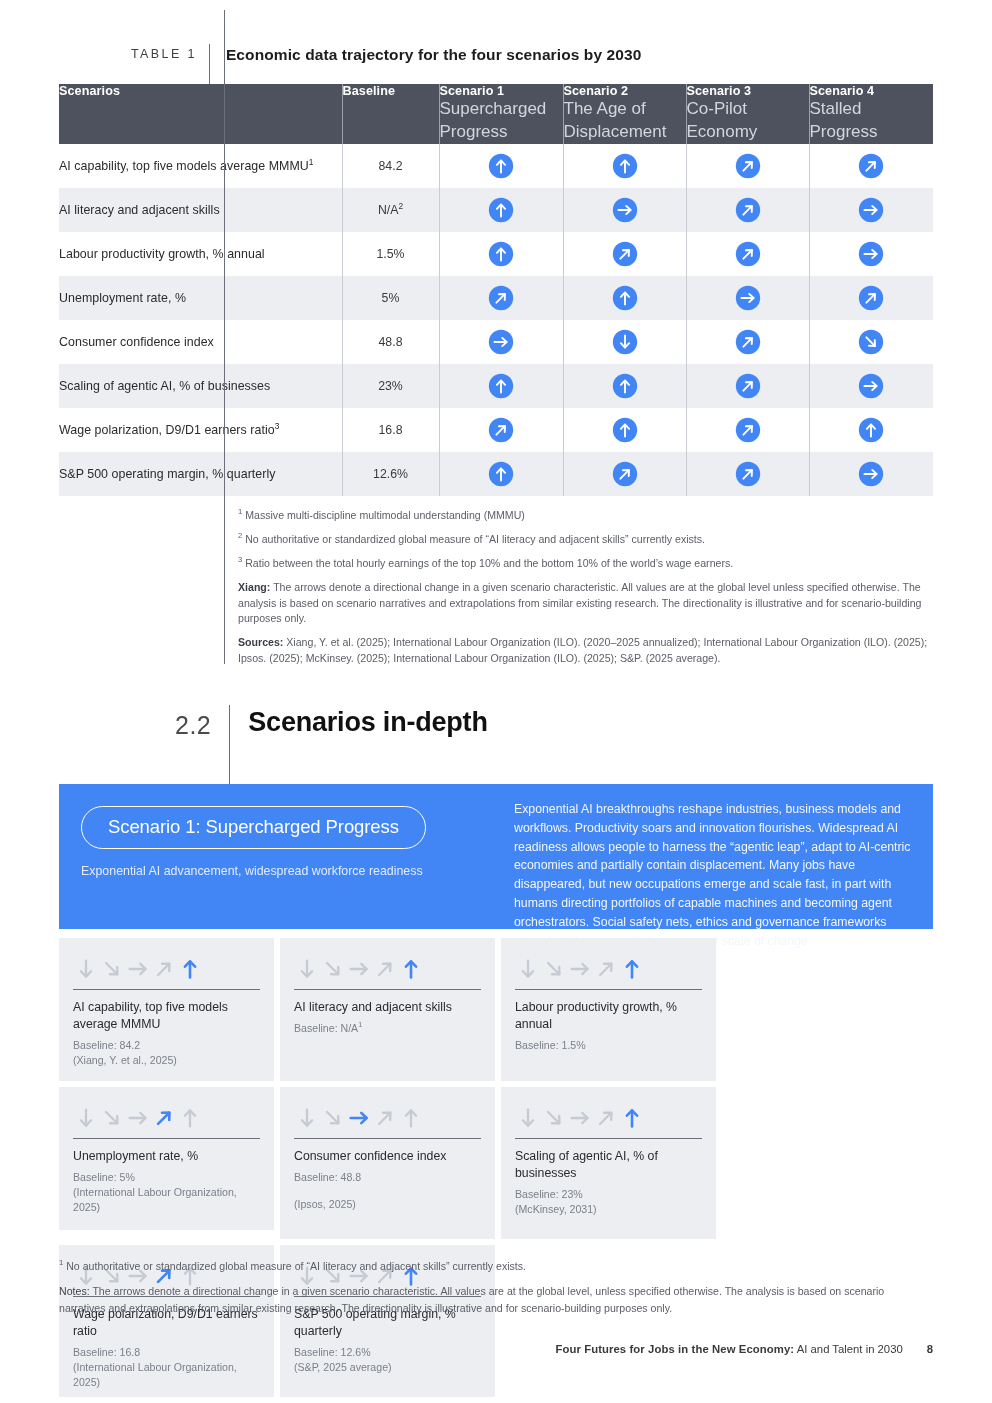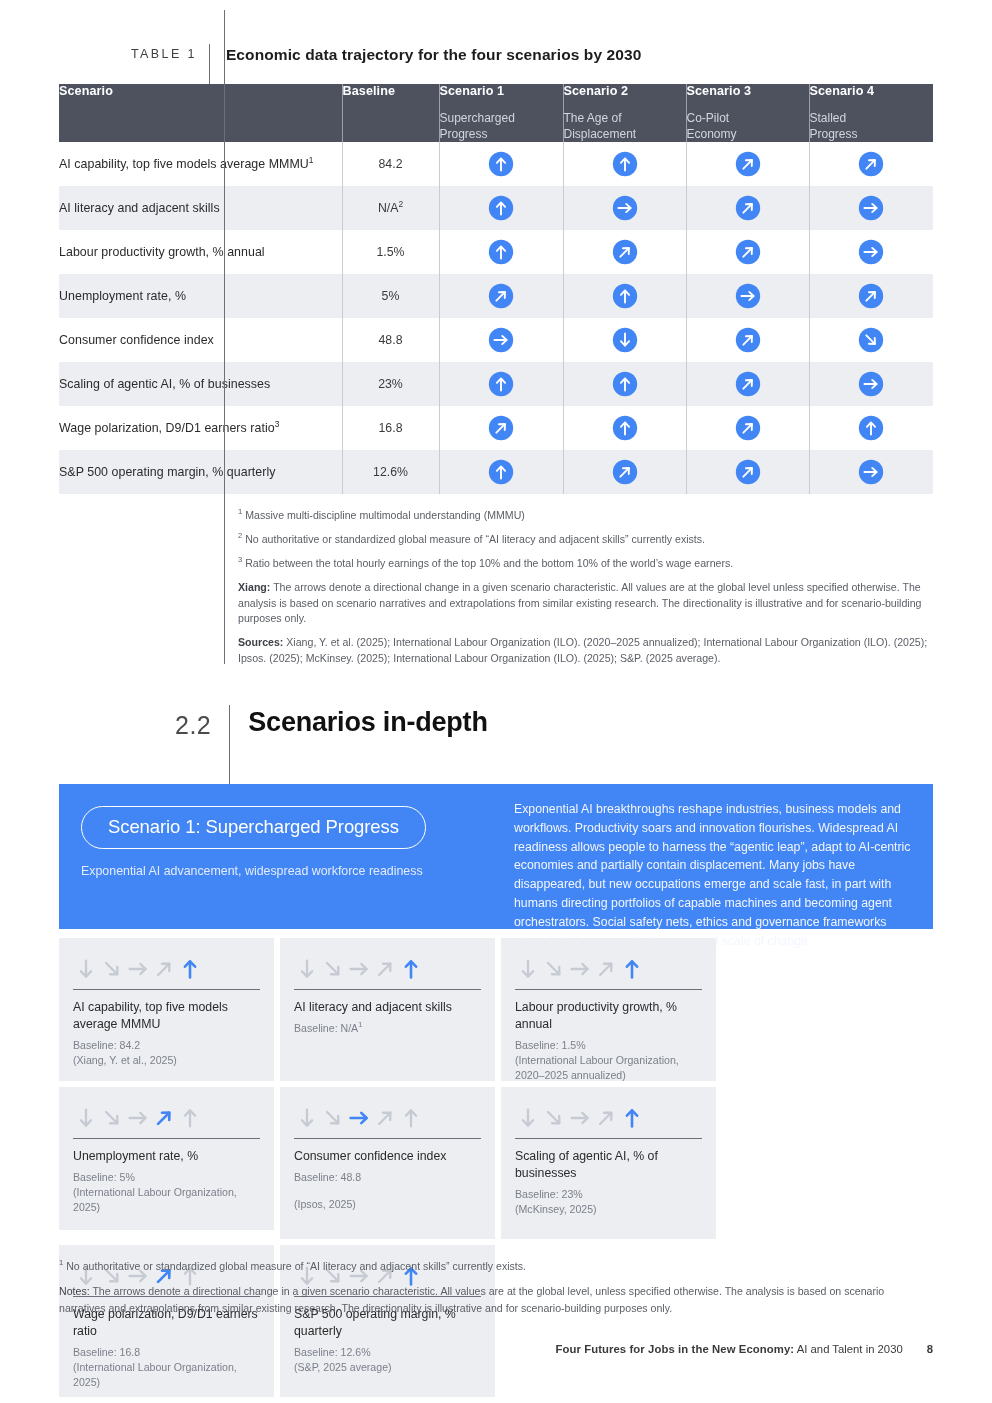--- a/index.html
+++ b/index.html
@@ -28,21 +28,21 @@
   table.maintable { border-collapse:collapse; width:874px; table-layout:fixed; }
   table.maintable th, table.maintable td { padding:0; }
 
   thead th {
     background:#4d525e; color:#ffffff; vertical-align:top;
     padding:14px 12px 16px 12px; text-align:left;
     border-right:1px solid #9aa0ad;
   }
   thead th:last-child { border-right:none; }
   .th-main { font-size:12.6px; font-weight:700; letter-spacing:0.1px; display:block; }
-  .th-sub { font-size:12px; font-weight:400; color:#d3d6dc; display:block; line-height:1.35; margin-top:12px; }
+  .th-sub { font-size:17px; font-weight:400; color:#d3d6dc; display:block; line-height:1.35; margin-top:0; }
 
   tbody td {
     border-right:1px solid #c9ccd3;
     height:44px; font-size:12.4px; color:#2b2b2b;
   }
   tbody td:last-child { border-right:none; }
   tbody tr.alt td { background:#eceef2; }
   tbody tr.plain td { background:#ffffff; }
   td.ind { padding-left:12px; text-align:left; letter-spacing:0.05px; }
   td.base { text-align:center; color:#3a3a3a; font-size:12.3px; }
@@ -117,21 +117,21 @@
       <col style="width:283px">
         <col style="width:97px">
         <col style="width:124px">
       <col style="width:123px">
         <col style="width:123px">
         <col style="width:124px">
     </colgroup>
     <thead>
       <tr id="head-row">
           <th>
-            <span class="th-main">Scenario</span>
+            <span class="th-main">Scenarios</span>
           </th>
           <th>
             <span class="th-main">Baseline</span>
           </th>
           <th>
             <span class="th-main">Scenario 1</span>
             <span class="th-sub">Supercharged<br>Progress</span>
           </th>
           <th>
             <span class="th-main">Scenario 2</span>
@@ -582,21 +582,20 @@
             <g transform="rotate(-90 11 11)" stroke="#4285f4" stroke-width="2.6" fill="none" stroke-linecap="round" stroke-linejoin="round">
               <line x1="2.6" y1="11" x2="18.4" y2="11"></line>
               <polyline points="13.3,5.9 18.6,11 13.3,16.1"></polyline>
             </g>
           </svg>
         </span>
       </div>
       <div class="card-rule"></div>
       <div class="card-title">Labour productivity growth, % annual</div>
       <div class="card-meta">Baseline: 1.5%</div>
-      <div class="card-meta" style="margin-top: 0px;">(International Labour Organization, 2020–2025 annualized)</div>
     </div>
     <div class="card r1">
       <div class="scale">
         <span>
           <svg viewBox="0 0 22 22" width="22" height="22" aria-hidden="true">
             <g transform="rotate(90 11 11)" stroke="#c6cad3" stroke-width="2.3" fill="none" stroke-linecap="round" stroke-linejoin="round">
               <line x1="2.6" y1="11" x2="18.4" y2="11"></line>
               <polyline points="13.3,5.9 18.6,11 13.3,16.1"></polyline>
             </g>
           </svg>
@@ -726,21 +725,21 @@
             <g transform="rotate(-90 11 11)" stroke="#4285f4" stroke-width="2.6" fill="none" stroke-linecap="round" stroke-linejoin="round">
               <line x1="2.6" y1="11" x2="18.4" y2="11"></line>
               <polyline points="13.3,5.9 18.6,11 13.3,16.1"></polyline>
             </g>
           </svg>
         </span>
       </div>
       <div class="card-rule"></div>
       <div class="card-title">Scaling of agentic AI, % of businesses</div>
       <div class="card-meta">Baseline: 23%</div>
-      <div class="card-meta" style="margin-top: 0px;">(McKinsey, 2025)</div>
+      <div class="card-meta" style="margin-top: 0px;">(McKinsey, 2031)</div>
     </div>
     <div class="card r2">
       <div class="scale">
         <span>
           <svg viewBox="0 0 22 22" width="22" height="22" aria-hidden="true">
             <g transform="rotate(90 11 11)" stroke="#c6cad3" stroke-width="2.3" fill="none" stroke-linecap="round" stroke-linejoin="round">
               <line x1="2.6" y1="11" x2="18.4" y2="11"></line>
               <polyline points="13.3,5.9 18.6,11 13.3,16.1"></polyline>
             </g>
           </svg>

